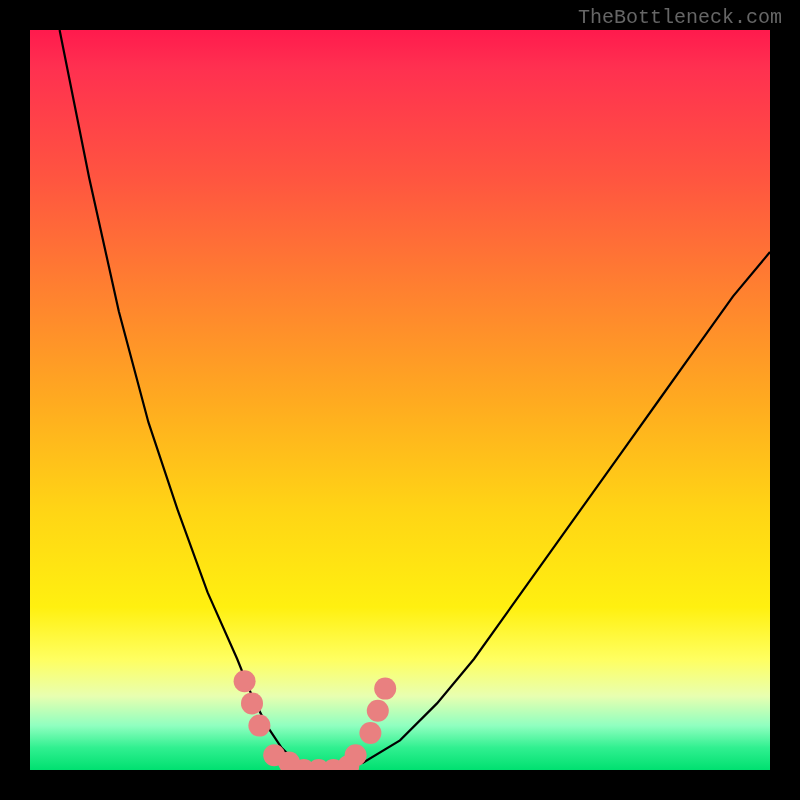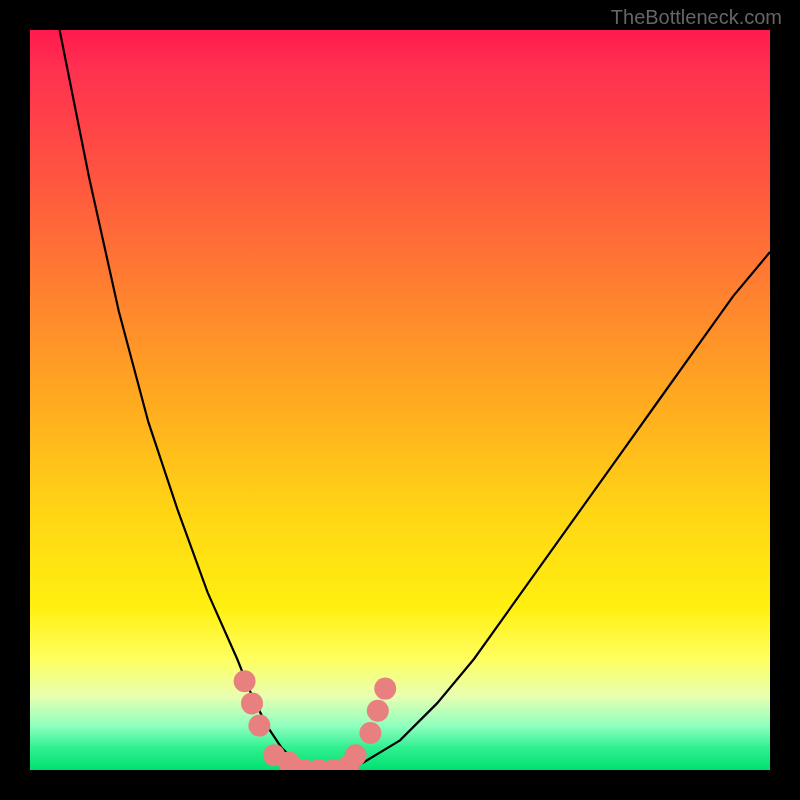--- a/index.html
+++ b/index.html
@@ -12,20 +12,21 @@
     font-family: Arial, sans-serif;
   }
   .watermark {
     position: absolute;
     top: 6px;
     right: 18px;
     color: #666;
     font-size: 20px;
     font-weight: 500;
     z-index: 10;
+    font-family: Liberation Mono, monospace;
   }
   .plot-area {
     position: absolute;
     left: 30px;
     top: 30px;
     width: 740px;
     height: 740px;
     background: linear-gradient(to bottom,
       #ff1a4d 0%,
       #ff3050 5%,

